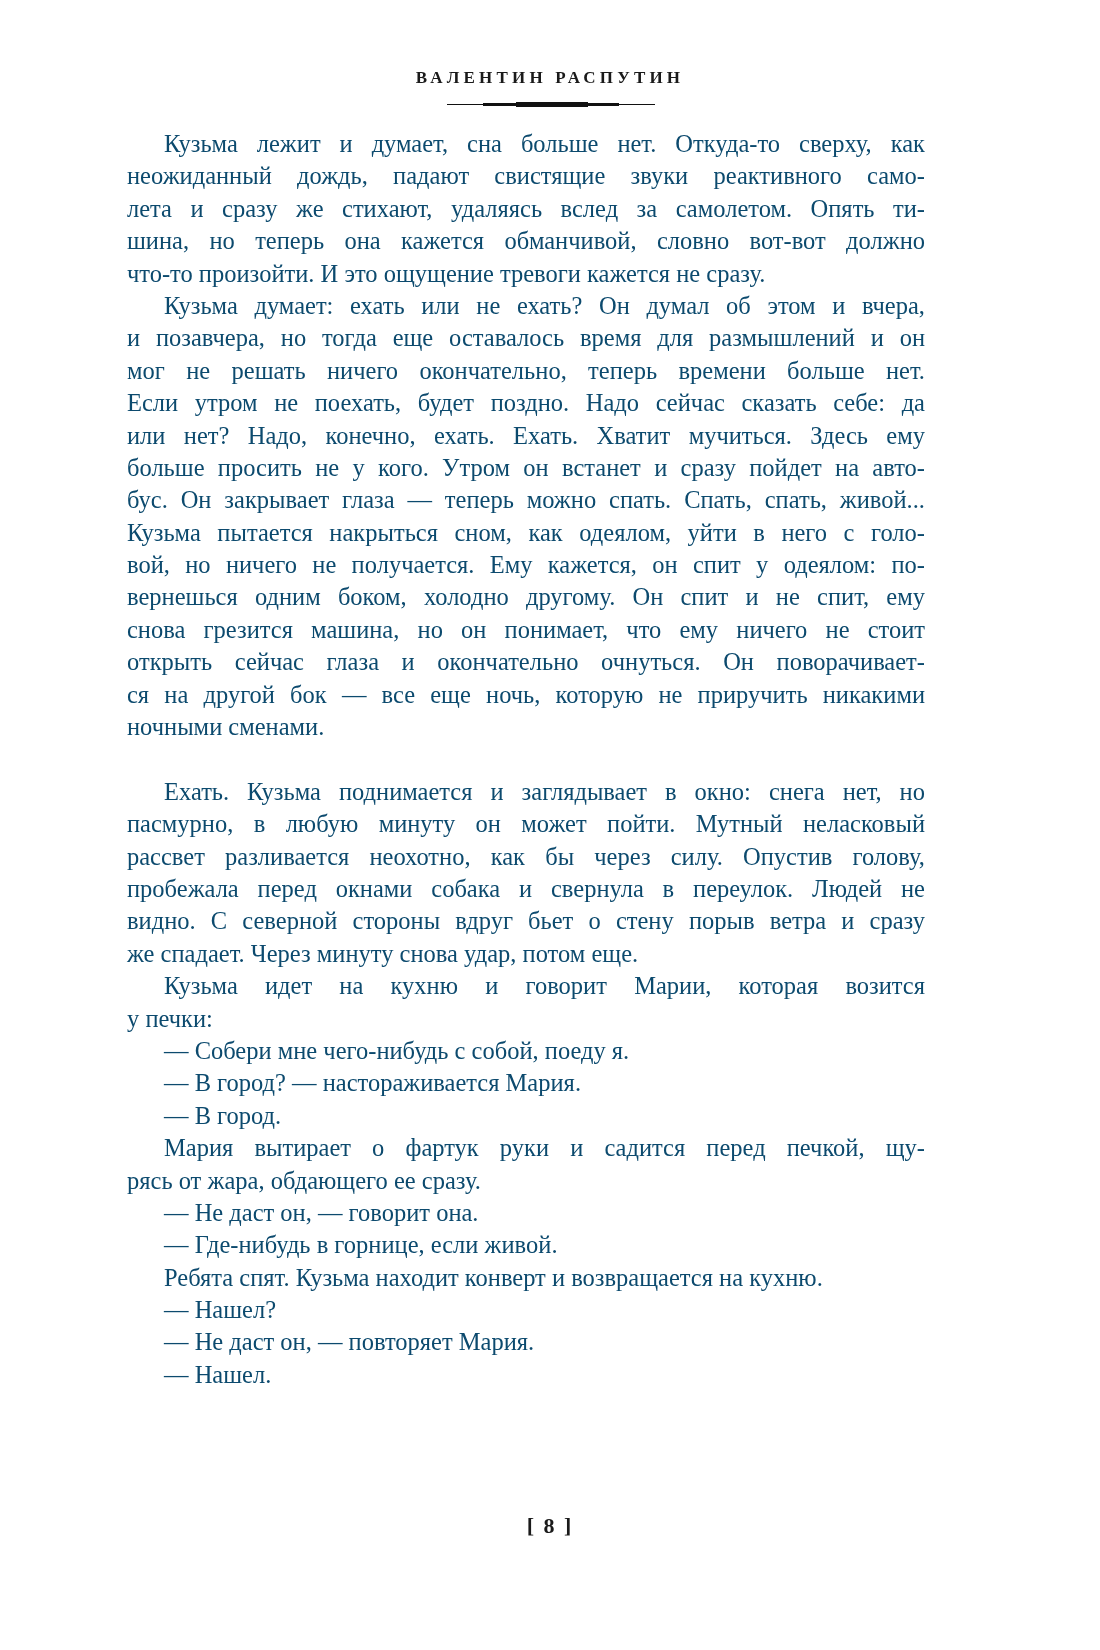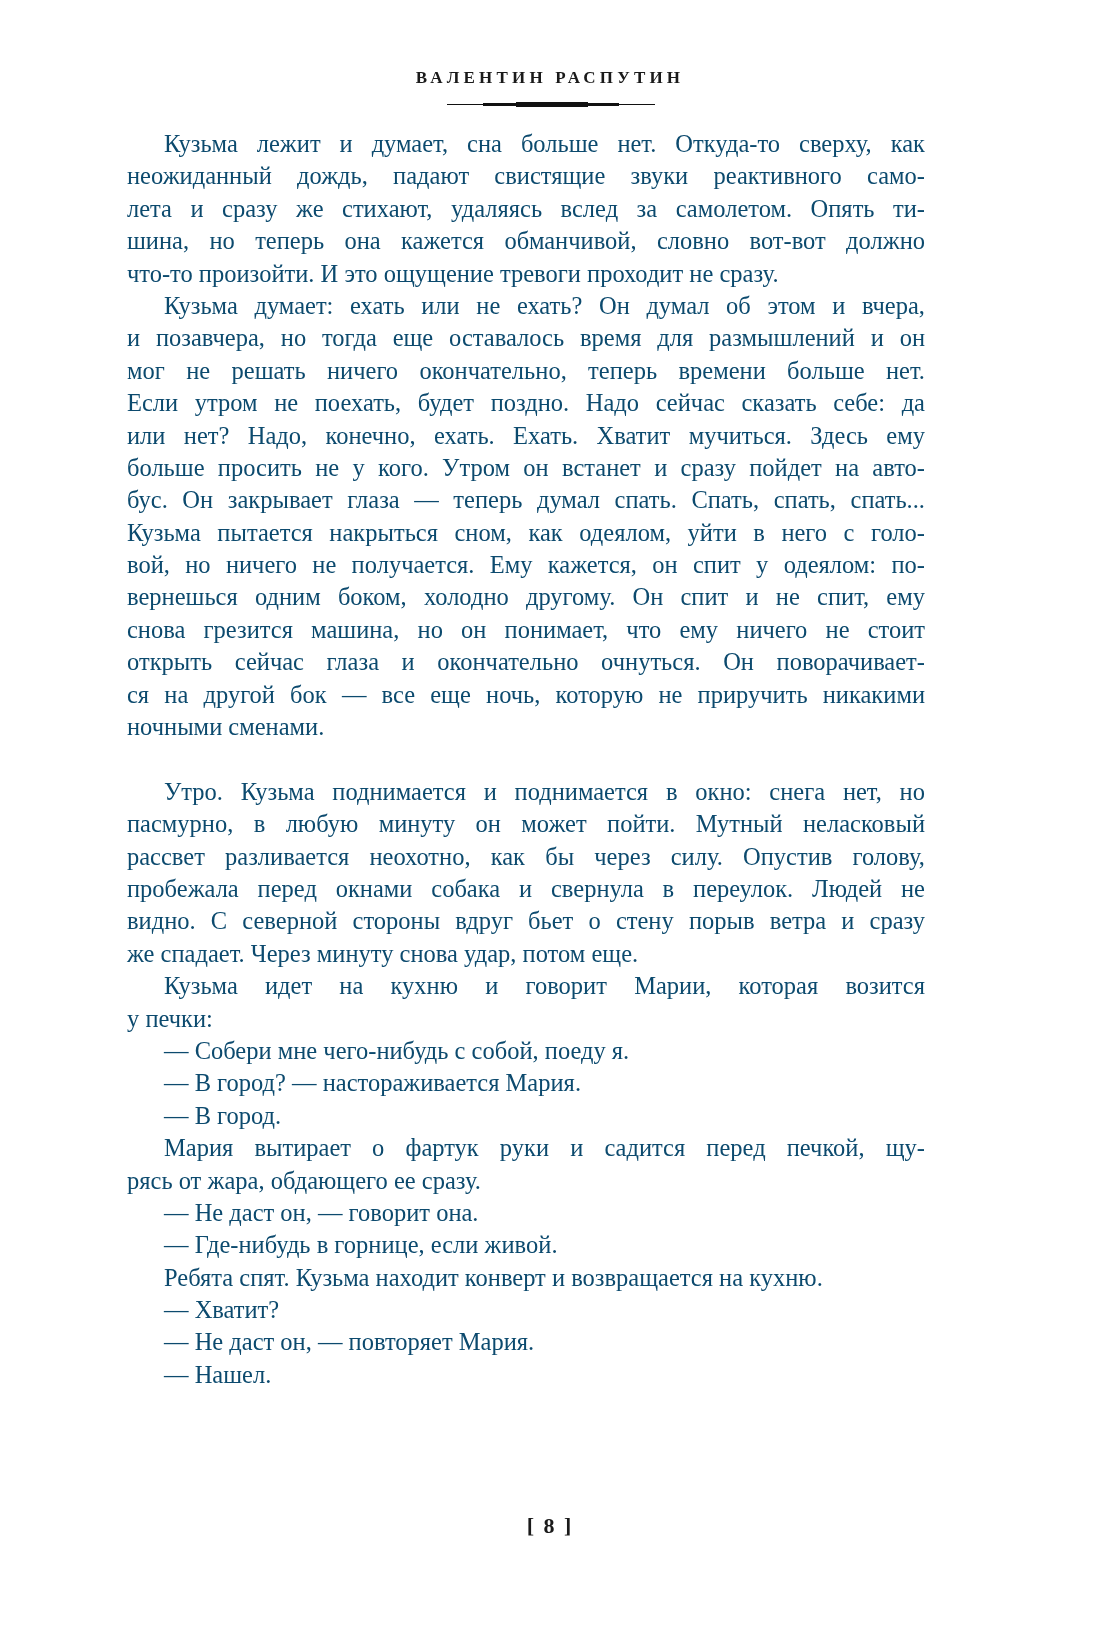--- a/index.html
+++ b/index.html
@@ -40,44 +40,44 @@
   <div class="rule mid"></div>
   <div class="rule thick"></div>
 
   <div class="body-text">
 
     <div>
       <div class="line justify indent">Кузьма лежит и думает, сна больше нет. Откуда-то сверху, как</div>
       <div class="line justify">неожиданный дождь, падают свистящие звуки реактивного само-</div>
       <div class="line justify">лета и сразу же стихают, удаляясь вслед за самолетом. Опять ти-</div>
       <div class="line justify">шина, но теперь она кажется обманчивой, словно вот-вот должно</div>
-      <div class="line">что-то произойти. И это ощущение тревоги проходит не сразу.</div>
+      <div class="line">что-то произойти. И это ощущение тревоги кажется не сразу.</div>
     </div>
 
     <div>
       <div class="line justify indent">Кузьма думает: ехать или не ехать? Он думал об этом и вчера,</div>
       <div class="line justify">и позавчера, но тогда еще оставалось время для размышлений и он</div>
       <div class="line justify">мог не решать ничего окончательно, теперь времени больше нет.</div>
       <div class="line justify">Если утром не поехать, будет поздно. Надо сейчас сказать себе: да</div>
       <div class="line justify">или нет? Надо, конечно, ехать. Ехать. Хватит мучиться. Здесь ему</div>
       <div class="line justify">больше просить не у кого. Утром он встанет и сразу пойдет на авто-</div>
-      <div class="line justify">бус. Он закрывает глаза — теперь думал спать. Спать, спать, спать...</div>
+      <div class="line justify">бус. Он закрывает глаза — теперь можно спать. Спать, спать, живой...</div>
       <div class="line justify">Кузьма пытается накрыться сном, как одеялом, уйти в него с голо-</div>
       <div class="line justify">вой, но ничего не получается. Ему кажется, он спит у одеялом: по-</div>
       <div class="line justify">вернешься одним боком, холодно другому. Он спит и не спит, ему</div>
       <div class="line justify">снова грезится машина, но он понимает, что ему ничего не стоит</div>
       <div class="line justify">открыть сейчас глаза и окончательно очнуться. Он поворачивает-</div>
       <div class="line justify">ся на другой бок — все еще ночь, которую не приручить никакими</div>
       <div class="line">ночными сменами.</div>
     </div>
 
     <div class="gap"></div>
 
     <div>
-      <div class="line justify indent">Утро. Кузьма поднимается и поднимается в окно: снега нет, но</div>
+      <div class="line justify indent">Ехать. Кузьма поднимается и заглядывает в окно: снега нет, но</div>
       <div class="line justify">пасмурно, в любую минуту он может пойти. Мутный неласковый</div>
       <div class="line justify">рассвет разливается неохотно, как бы через силу. Опустив голову,</div>
       <div class="line justify">пробежала перед окнами собака и свернула в переулок. Людей не</div>
       <div class="line justify">видно. С северной стороны вдруг бьет о стену порыв ветра и сразу</div>
       <div class="line">же спадает. Через минуту снова удар, потом еще.</div>
     </div>
 
     <div>
       <div class="line justify indent">Кузьма идет на кухню и говорит Марии, которая возится</div>
       <div class="line">у печки:</div>
@@ -97,21 +97,21 @@
     <div>
       <div class="line dash">— Не даст он, — говорит она.</div>
       <div class="line dash">— Где-нибудь в горнице, если живой.</div>
     </div>
 
     <div>
       <div class="line indent">Ребята спят. Кузьма находит конверт и возвращается на кухню.</div>
     </div>
 
     <div>
-      <div class="line dash">— Хватит?</div>
+      <div class="line dash">— Нашел?</div>
       <div class="line dash">— Не даст он, — повторяет Мария.</div>
       <div class="line dash">— Нашел.</div>
     </div>
 
   </div>
 
   <div class="page-number">[ 8 ]</div>
 
 </div>
 

